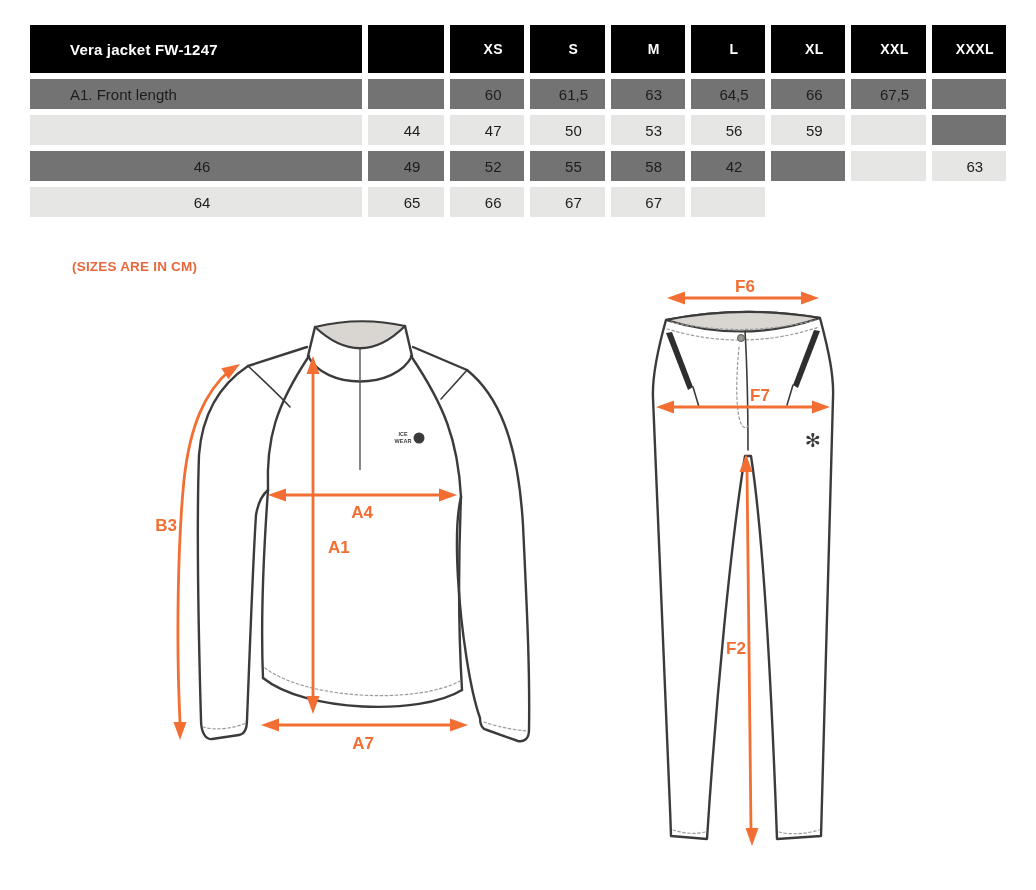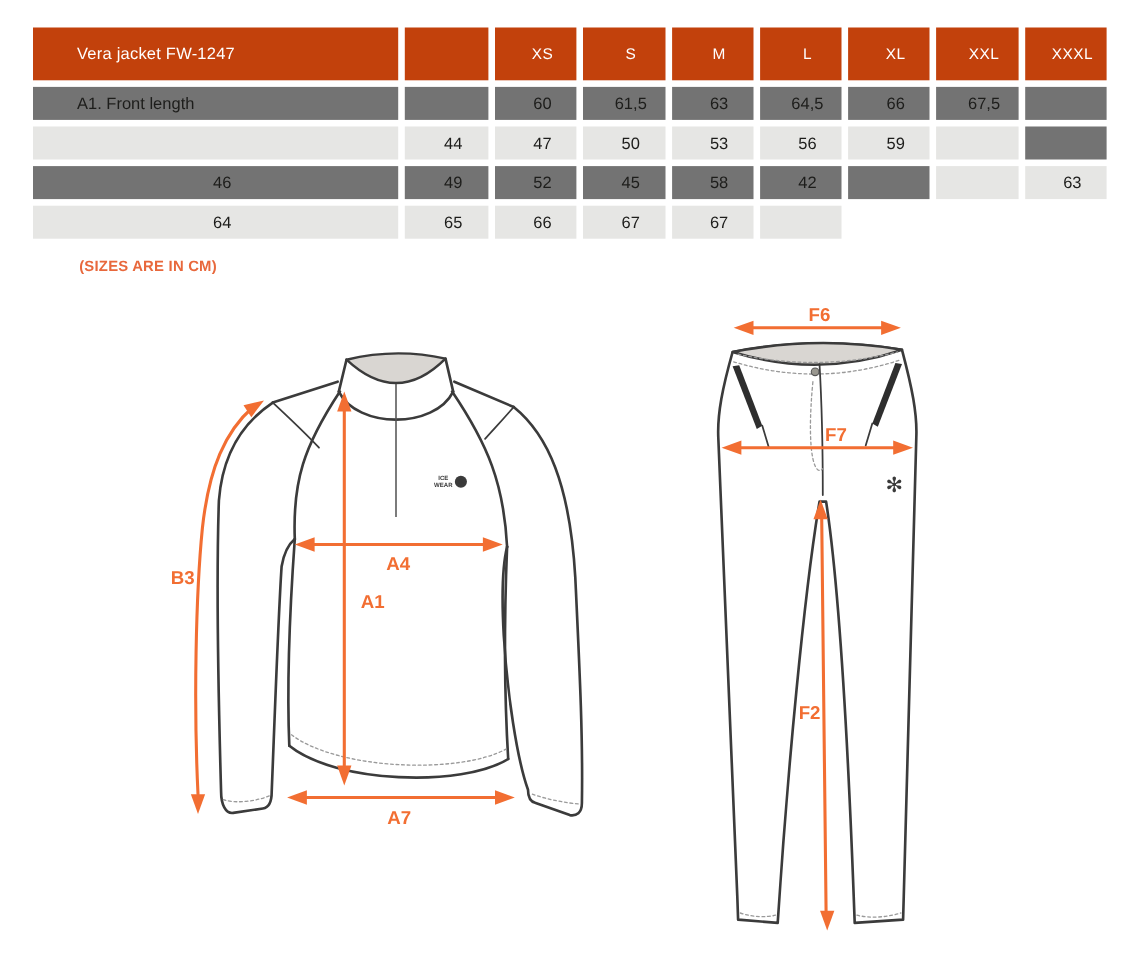--- a/index.html
+++ b/index.html
@@ -13,28 +13,28 @@
     position:absolute;left:30px;top:25px;width:976px;
     display:grid;
     grid-template-columns:332px 76px repeat(7,1fr);
     grid-template-rows:48px repeat(4,30px);
     gap:6px;
   }
   .cell{
     display:flex;align-items:center;justify-content:center;
     font-size:15px;color:#1d1d1b;white-space:nowrap;padding-left:12px;
   }
-  .th{background:#c2410c;color:#ffffff;font-weight:normal;font-size:14px;letter-spacing:.4px;}
+  .th{background:#000000;color:#ffffff;font-weight:bold;font-size:14px;letter-spacing:.4px;}
   .label-cell{justify-content:flex-start;padding-left:40px;}
   .th.label-cell{font-size:15px;letter-spacing:.2px;}
   .dark{background:#737373;}
   .light{background:#E6E6E4;}
   
   .note{
-    position:absolute;left:72px;top:234px;
+    position:absolute;left:72px;top:259px;
     color:#E8683C;font-size:13.5px;font-weight:bold;letter-spacing:.2px;
   }
   
   svg.diagram{position:absolute;left:0;top:0;}
   .g{fill:none;stroke:#3b3b3b;stroke-width:2.4;stroke-linejoin:round;stroke-linecap:round;}
   .g1{fill:none;stroke:#3b3b3b;stroke-width:1.6;stroke-linejoin:round;stroke-linecap:round;}
   .stitch{fill:none;stroke:#9a9a9a;stroke-width:1.2;stroke-dasharray:2.5 2.5;stroke-linecap:round;}
   .fillgray{fill:#D9D6D2;stroke:#3b3b3b;stroke-width:2.2;stroke-linejoin:round;}
   .aline{fill:none;stroke:#F26E32;stroke-width:2.8;stroke-linecap:round;}
   .ah{fill:#F26E32;stroke:none;}
@@ -73,21 +73,21 @@
   <div class="cell light">50</div>
   <div class="cell light">53</div>
   <div class="cell light">56</div>
   <div class="cell light">59</div>
   <div class="cell light"></div>
 
   <div class="cell dark"></div>
   <div class="cell dark">46</div>
   <div class="cell dark">49</div>
   <div class="cell dark">52</div>
-  <div class="cell dark">45</div>
+  <div class="cell dark">55</div>
   <div class="cell dark">58</div>
   <div class="cell dark">42</div>
   <div class="cell dark"></div>
 
   <div class="cell light"></div>
   <div class="cell light">63</div>
   <div class="cell light">64</div>
   <div class="cell light">65</div>
   <div class="cell light">66</div>
   <div class="cell light">67</div>

